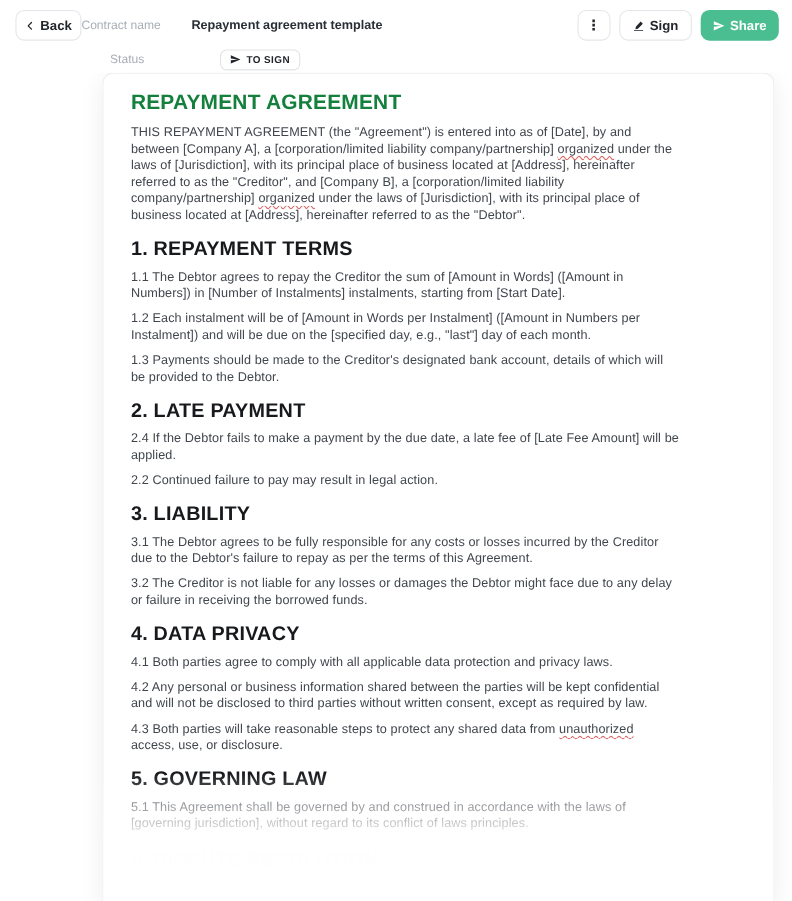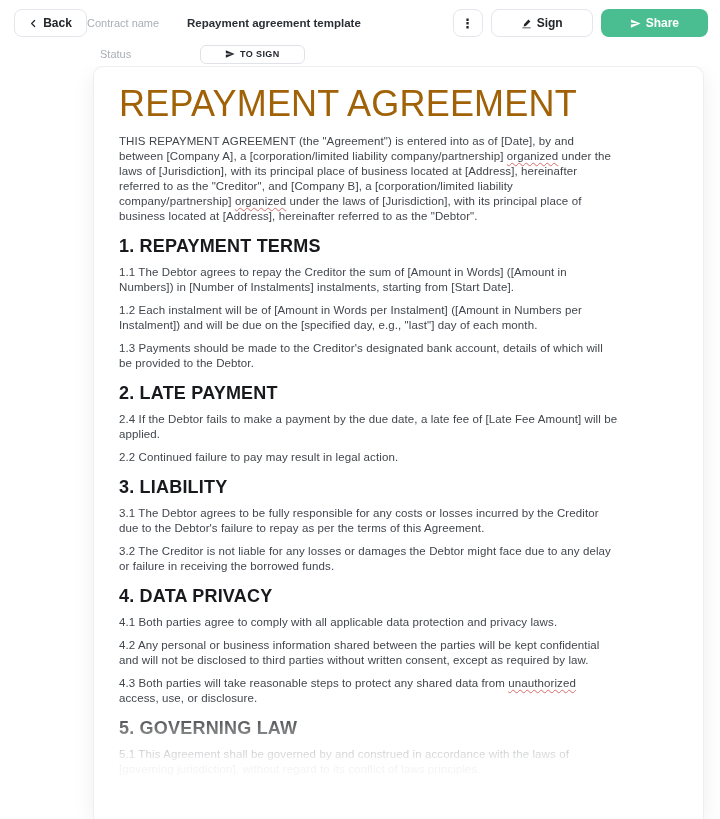--- a/index.html
+++ b/index.html
@@ -14,61 +14,61 @@
 
   
   .topbar { height: 66px; padding-top: 9px; background: #fff; position: relative; z-index: 3; }
   .row1 { display: flex; align-items: center; height: 28px; margin: 0 12px 0 14px; }
   .row2 { display: flex; align-items: center; height: 20px; margin: 7px 12px 0 100px; }
 
   .btn {
     display: inline-flex; align-items: center; gap: 5px;
     background: #fff; border: 1px solid #e3e6ea; border-radius: 8px;
     font-family: inherit; font-size: 12px; font-weight: 700; color: #22262b;
-    padding: 5px 29px; height: 28px; cursor: pointer;
+    padding: 5px 11px; height: 28px; cursor: pointer;
   }
-  .back-btn { width: 73px; justify-content: center; padding: 5px 8px; }
+  .back-btn { width: 60px; justify-content: center; padding: 5px 8px; }
   .back-btn svg { flex: 0 0 auto; }
 
   .bar-label { width: 100px; font-size: 11px; color: #a9afb6; flex: 0 0 auto; }
   .bar-label.first { }
   .bar-value { font-size: 11.5px; font-weight: 600; color: #2a2f36; }
 
   .spacer { flex: 1 1 auto; }
 
   .more-btn { width: 30px; justify-content: center; font-size: 13px; font-weight: 700; padding: 0; letter-spacing: 0; }
   .sign-btn { margin-left: 8px; }
   .share-btn {
     margin-left: 8px; border: none; color: #fff;
     background: #4abe90;
     justify-content: space-between;
   }
 
   .status-badge {
     display: inline-flex; align-items: center; gap: 5px;
     border: 1px solid #dfe3e7; border-radius: 6px; background: #fff;
-    height: 19px; padding: 0 24px;
+    height: 19px; padding: 0 8px;
     font-size: 9px; font-weight: 700; letter-spacing: .4px; color: #22262b;
     cursor: pointer;
   }
 
   
   .doc-card {
     position: absolute; left: 93px; top: 66px; width: 611px; height: 753px;
     background: #fff;
     border: 1px solid #eceef0; border-bottom: none;
     border-radius: 10px 10px 0 0;
     box-shadow: 0 6px 22px rgba(27, 33, 44, .07);
     overflow: hidden;
     z-index: 1;
   }
   .doc-inner { padding: 8px 0 0 25px; }
 
   .doc-title {
-    font-size: 36px; font-weight: 400; letter-spacing: .2px; color: #a16207;
+    font-size: 19px; font-weight: 700; letter-spacing: .2px; color: #15803d;
     margin: 8px 0 9px;
   }
   .doc-p {
     width: 499px; font-size: 11.5px; line-height: 15px; color: #41464d;
     margin: 0 0 8px; letter-spacing: .1px;
   }
   .doc-h2 {
     font-size: 18px; font-weight: 800; color: #17191c;
     margin: 12px 0 8px; letter-spacing: .2px;
   }

